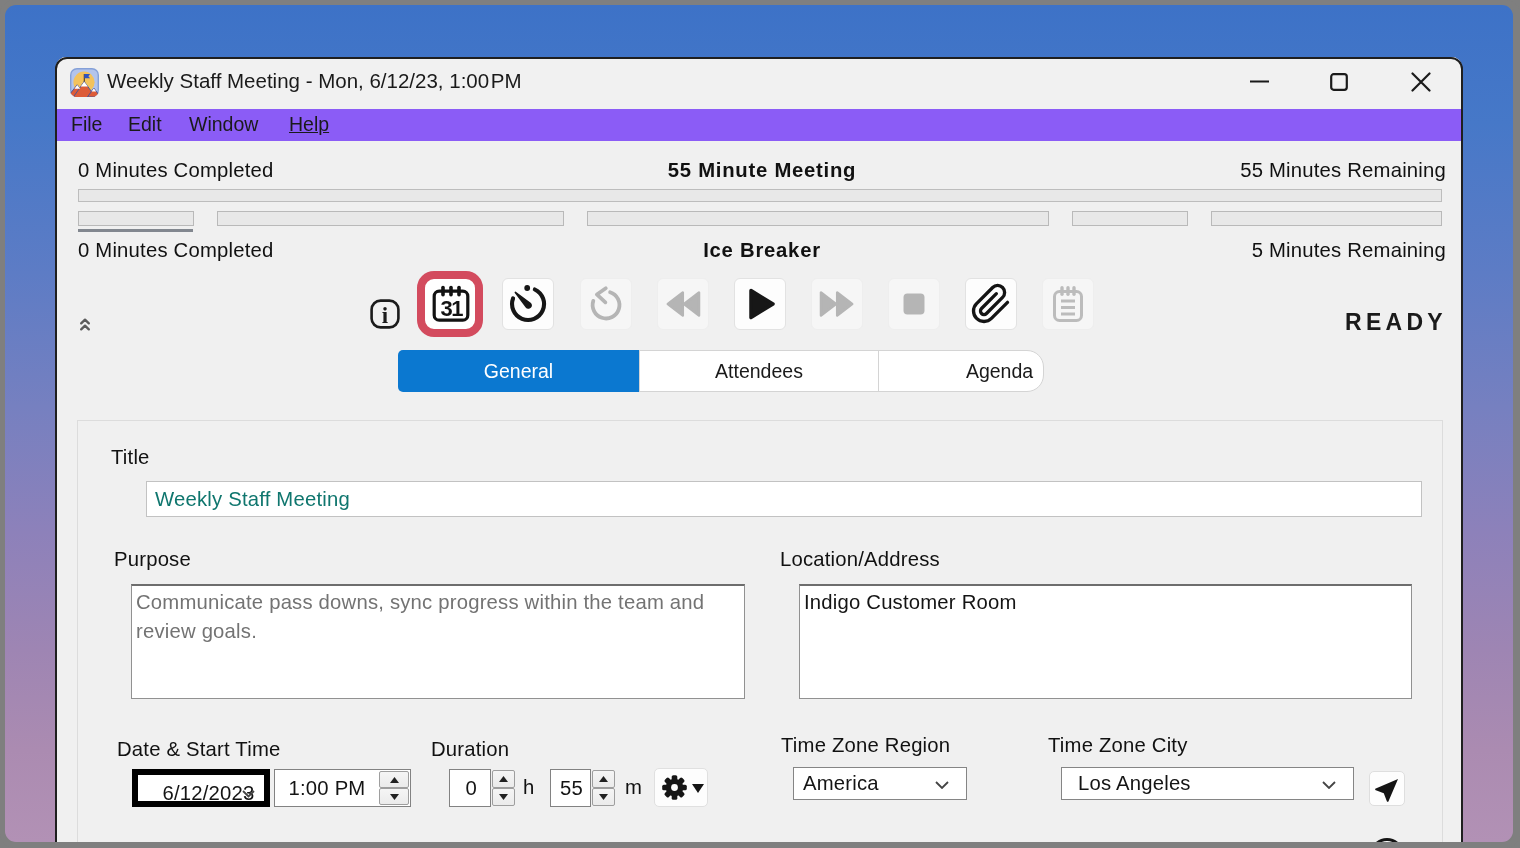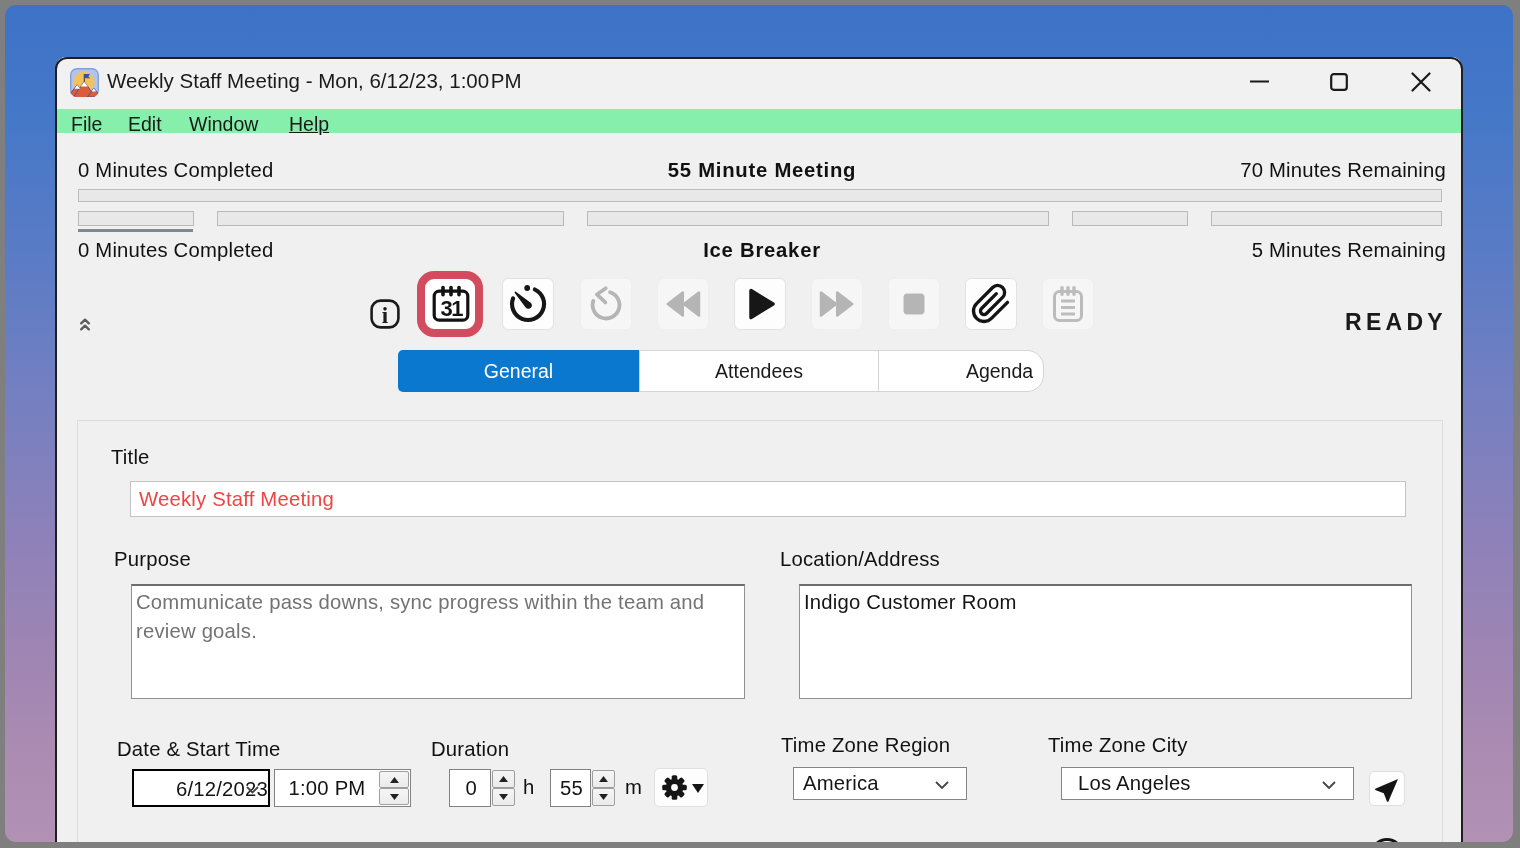--- a/index.html
+++ b/index.html
@@ -6,21 +6,21 @@
   font-family:"Liberation Sans",sans-serif;background:#7f7f7f;}
 *{box-sizing:border-box;}
 .abs{position:absolute;}
 #desktop{position:absolute;left:5px;top:5px;right:7px;bottom:6px;border-radius:11px;
   background:linear-gradient(180deg,#3d72c7 0%,#4678c8 14%,#5d7cc5 32%,#7680c0 48%,#8d81ba 63%,#9e85b3 77%,#ab8bb1 89%,#b291b5 100%);}
 #win{position:absolute;left:56px;top:57px;width:1406px;height:785px;background:#f0f0f0;
   border-radius:10px 10px 0 0;overflow:hidden;}
 #winborder{position:absolute;left:55px;top:57px;width:1408px;height:794px;
   border:2px solid #1f1f1f;border-radius:12px 12px 0 0;pointer-events:none;z-index:50;}
 #titlebar{position:absolute;left:0;top:0;width:1406px;height:52px;background:#f1f1f1;}
-#menubar{position:absolute;left:0;top:52px;width:1406px;height:24px;background:#86efac;}
+#menubar{position:absolute;left:0;top:52px;width:1406px;height:32px;background:#8b5cf6;}
 .mitem{position:absolute;top:4px;font-size:19.5px;color:#1a1a1a;}
 .plabel{position:absolute;font-size:20.3px;letter-spacing:0.2px;color:#111;}
 .bold{font-weight:bold;}
 .tbtn{position:absolute;width:52px;height:52px;border-radius:6px;}
 .tbtn.en{background:#fdfdfd;border:1px solid #e2e2e2;}
 .tbtn.dis{background:#f6f6f6;border:1px solid #eeeeee;}
 .tbtn svg{position:absolute;left:50%;top:50%;transform:translate(-50%,-50%);}
 .seg{position:absolute;top:154px;height:15px;background:#e8e8e8;border:1px solid #b9b9b9;}
 .spinner{position:absolute;}
 .spinbtn{position:absolute;left:0;width:100%;height:50%;background:linear-gradient(#f5f5f5,#ebebeb);border:1px solid #9e9e9e;border-radius:2px;display:flex;align-items:center;justify-content:center;}
@@ -66,21 +66,21 @@
   </div>
   <div id="menubar">
     <div class="mitem" style="left:15px;">File</div>
     <div class="mitem" style="left:72px;">Edit</div>
     <div class="mitem" style="left:133px;">Window</div>
     <div class="mitem" style="left:233px;text-decoration:underline;">Help</div>
   </div>
 
   <div class="plabel" style="left:22px;top:102px;">0 Minutes Completed</div>
   <div class="plabel bold" style="left:3px;top:102px;width:1406px;text-align:center;letter-spacing:0.75px;">55 Minute Meeting</div>
-  <div class="plabel" style="top:102px;right:16px;">70 Minutes Remaining</div>
+  <div class="plabel" style="top:102px;right:16px;">55 Minutes Remaining</div>
 
   <div class="abs" style="left:22px;top:132px;width:1364px;height:13px;background:#e8e8e8;border:1px solid #bdbdbd;"></div>
 
   <div class="seg" style="left:22px;width:116px;"></div>
   <div class="seg" style="left:161px;width:347px;"></div>
   <div class="seg" style="left:531px;width:462px;"></div>
   <div class="seg" style="left:1016px;width:116px;"></div>
   <div class="seg" style="left:1155px;width:231px;"></div>
   <div class="abs" style="left:22px;top:171.5px;width:115px;height:3.2px;background:#82878f;"></div>
 
@@ -169,30 +169,30 @@
 
   <div class="abs" style="left:342px;top:293px;width:646px;height:42px;background:#fff;border:1px solid #d4d4d4;border-radius:17px;">
     <div class="abs" style="left:-1px;top:-1px;width:241px;height:42px;background:#0b78d0;border-radius:5px 0 0 5px;color:#fff;font-size:19.5px;text-align:center;line-height:42px;">General</div>
     <div class="abs" style="left:240px;top:0;width:240px;height:40px;border-left:1px solid #d4d4d4;border-right:1px solid #d4d4d4;font-size:19.5px;text-align:center;line-height:40px;color:#1a1a1a;">Attendees</div>
     <div class="abs" style="left:480px;top:0;width:241px;height:40px;font-size:19.5px;text-align:center;line-height:40px;color:#1a1a1a;">Agenda</div>
   </div>
 
   <div class="abs" style="left:21px;top:363px;width:1366px;height:460px;border:1px solid #dcdcdc;"></div>
 
   <div class="plabel" style="left:55px;top:389px;">Title</div>
-  <div class="abs" style="left:74px;top:424px;width:1276px;height:36px;background:#fff;border:1px solid #c2c2c2;font-size:20.3px;letter-spacing:0.2px;color:#ef4444;line-height:34px;padding-left:8px;">Weekly Staff Meeting</div>
+  <div class="abs" style="left:90px;top:424px;width:1276px;height:36px;background:#fff;border:1px solid #c2c2c2;font-size:20.3px;letter-spacing:0.2px;color:#0f766e;line-height:34px;padding-left:8px;">Weekly Staff Meeting</div>
 
   <div class="plabel" style="left:58px;top:491px;">Purpose</div>
   <div class="abs" style="left:75px;top:527px;width:614px;height:115px;background:#fff;border:1px solid #919191;border-top:2px solid #6d6d6d;font-size:20.3px;letter-spacing:0.2px;color:#737373;line-height:29px;padding:2px 4px;">Communicate pass downs, sync progress within the team and<br>review goals.</div>
 
   <div class="plabel" style="left:724px;top:491px;">Location/Address</div>
   <div class="abs" style="left:743px;top:527px;width:613px;height:115px;background:#fff;border:1px solid #919191;border-top:2px solid #6d6d6d;font-size:20.3px;letter-spacing:0.2px;color:#141414;line-height:29px;padding:2px 4px;">Indigo Customer Room</div>
 
   <div class="plabel" style="left:61px;top:681px;">Date &amp; Start Time</div>
-  <div class="abs" style="left:76px;top:712px;width:138px;height:38px;background:#fff;border:2px solid #000000;font-size:20.3px;letter-spacing:0.2px;color:#141414;line-height:36px;text-align:right;padding-left:15px;">6/12/2023
+  <div class="abs" style="left:76px;top:712px;width:138px;height:38px;background:#fff;border:6px solid #000000;font-size:20.3px;letter-spacing:0.2px;color:#141414;line-height:36px;text-align:center;padding-left:15px;">6/12/2023
     <svg class="abs" style="right:9px;top:15px;" width="13" height="8" viewBox="0 0 13 8">
         <path d="M1 1 L6.5 6.5 L12 1" fill="none" stroke="#444" stroke-width="1.8"></path>
       </svg>
   </div>
   <div class="abs" style="left:218px;top:712px;width:137px;height:38px;background:#fff;border:1px solid #828282;">
     <div class="abs" style="left:0;top:0;width:104px;height:36px;font-size:20.3px;letter-spacing:0.2px;color:#141414;line-height:36px;text-align:center;">1:00 PM</div>
     <div class="spinner" style="left:104px;top:1px;height:34px;width:30px;">
       <div class="spinbtn up">
           <svg width="9" height="6" viewBox="0 0 9 6">
             <path d="M0 6 L4.5 0 L9 6 Z" fill="#222"></path>

